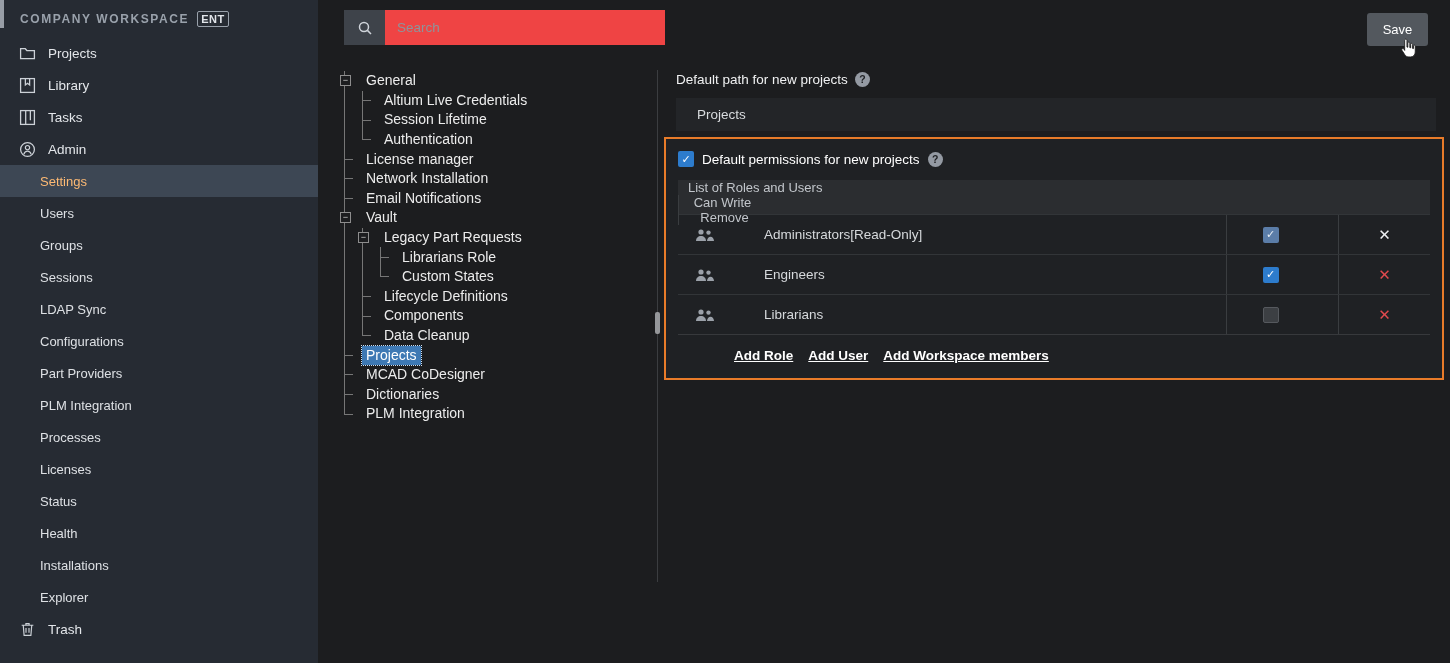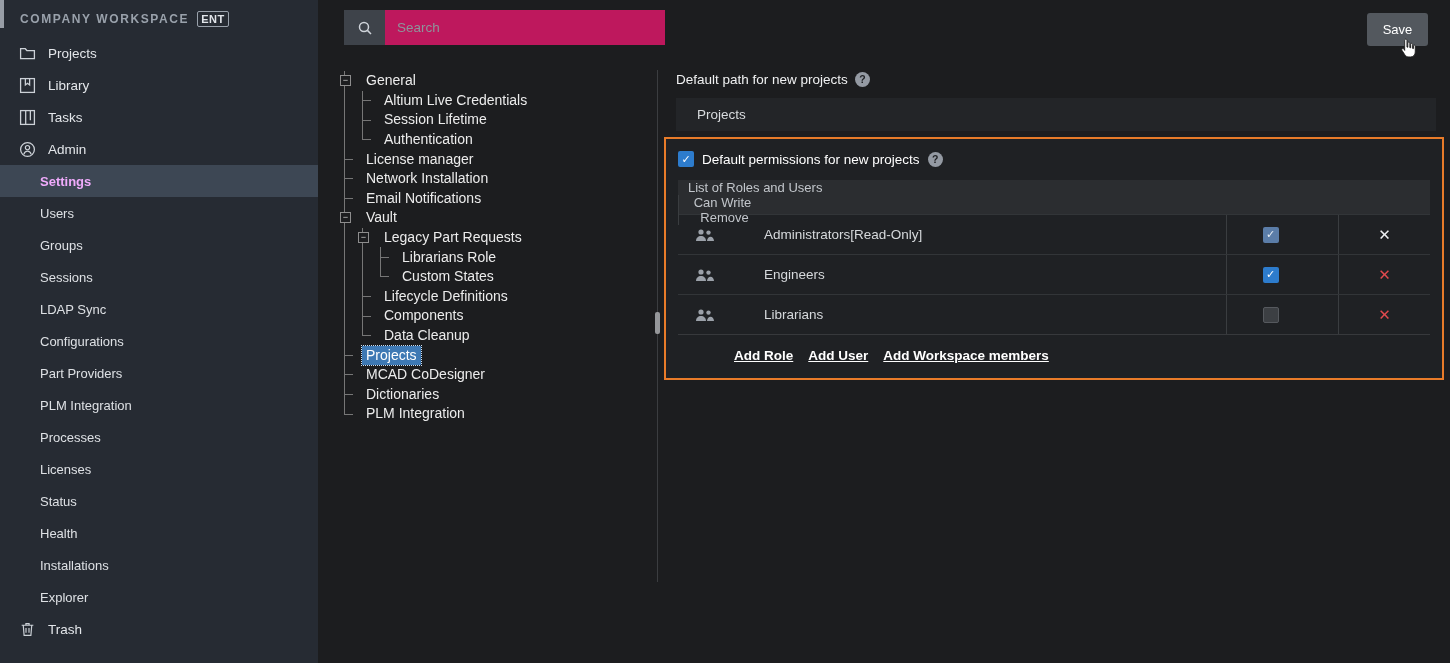--- a/index.html
+++ b/index.html
@@ -13,28 +13,28 @@
 
   
   .sidebar { width:318px; min-width:318px; height:663px; background:#262b33; position:relative; }
   .scroll-hint { position:absolute; left:0; top:0; width:4px; height:28px; background:#979da6; }
   .ws-header { height:37px; display:flex; align-items:center; padding-left:20px; gap:8px; }
   .ws-name { font-size:12px; font-weight:700; letter-spacing:1.6px; color:#99a1ab; }
   .ws-badge { font-size:11px; font-weight:700; color:#e0e4e9; border:1px solid #99a1ab; border-radius:2px; padding:1px 3px; letter-spacing:.5px; }
   .nav-item { height:32px; display:flex; align-items:center; padding-left:19px; gap:12px; font-size:13.5px; color:#e3e6ea; cursor:pointer; }
   .nav-item svg { width:17px; height:17px; color:#ccd1d7; flex:none; }
   .sub-item { height:32px; display:flex; align-items:center; padding-left:40px; font-size:13px; color:#dde0e4; cursor:pointer; }
-  .sub-item.sel { background:#3d4754; color:#f0abfc; font-weight:700; }
+  .sub-item.sel { background:#3d4754; color:#fdba74; font-weight:400; }
 
   
   .main { flex:1; position:relative; background:#1c1d1f; }
 
   .search { position:absolute; left:26px; top:10px; width:321px; height:35px; display:flex; }
   .search-iconbox { width:41px; background:#3e434a; display:flex; align-items:center; justify-content:center; flex:none; }
-  .search input { flex:1; min-width:0; background:#be185d; border:none; outline:none; color:#e3e6ea; font-size:13.5px; padding:0 12px; font-family:inherit; }
+  .search input { flex:1; min-width:0; background:#ef4444; border:none; outline:none; color:#e3e6ea; font-size:13.5px; padding:0 12px; font-family:inherit; }
   .search input::placeholder { color:#8e949b; }
 
   .save-btn { position:absolute; top:13px; right:22px; width:61px; height:33px; background:#53585e; color:#fff; border:none; border-radius:3px; font-size:13px; font-family:inherit; cursor:pointer; }
   .cursor { position:absolute; top:36px; right:30px; width:23px; height:25px; z-index:10; pointer-events:none; }
 
   .vline  { position:absolute; left:339px; top:70px; width:1px; height:512px; background:#3b3d40; }
   .vthumb { position:absolute; left:337px; top:312px; width:5px; height:22px; background:#95979a; border-radius:2px; cursor:pointer; }
 
   
   .tree { position:absolute; left:26px; top:71px; width:305px; font-size:14px; color:#ececec; }

